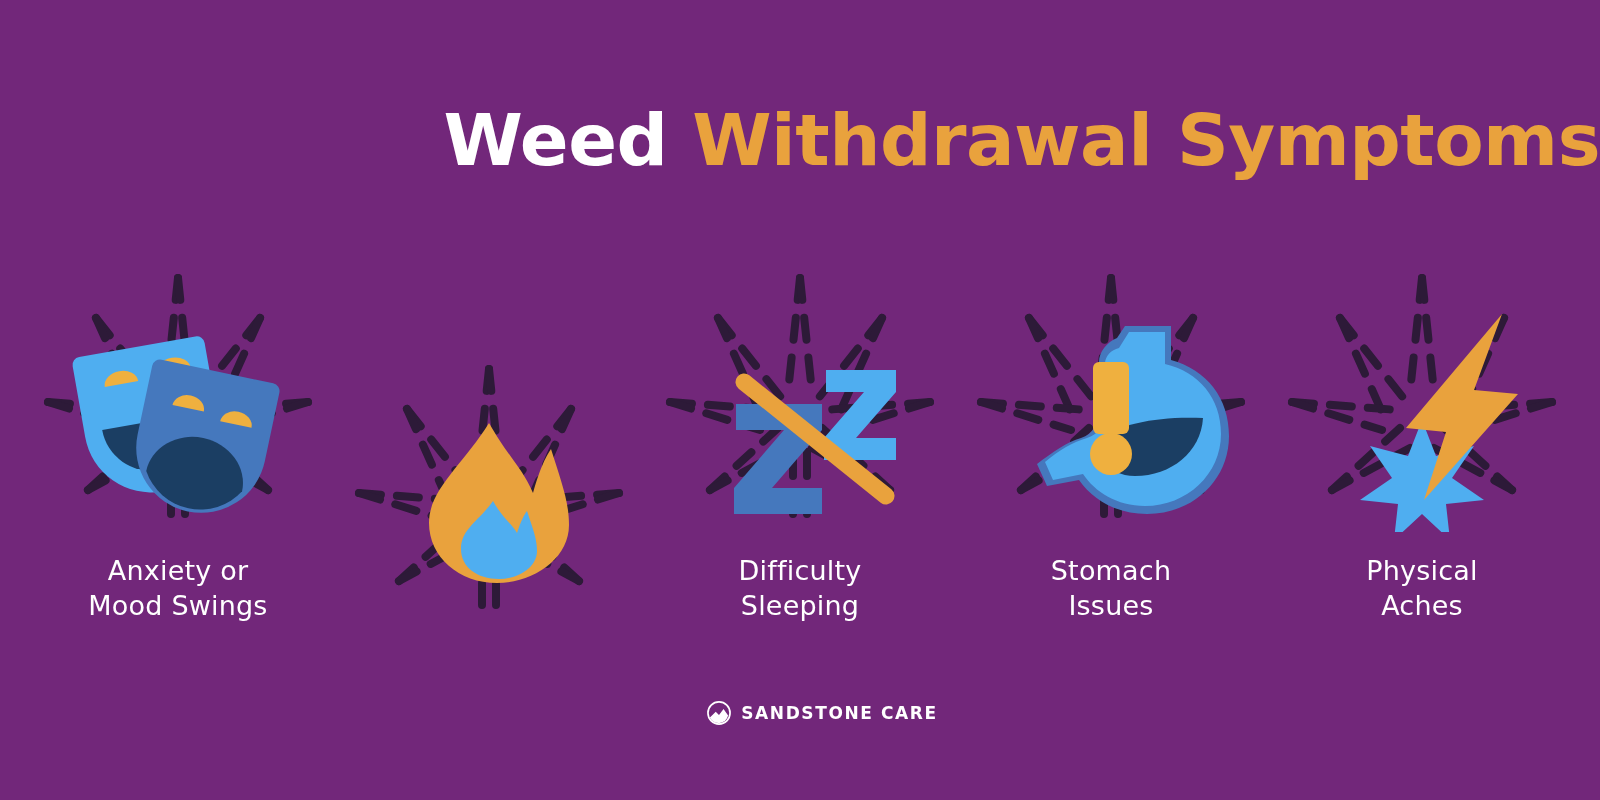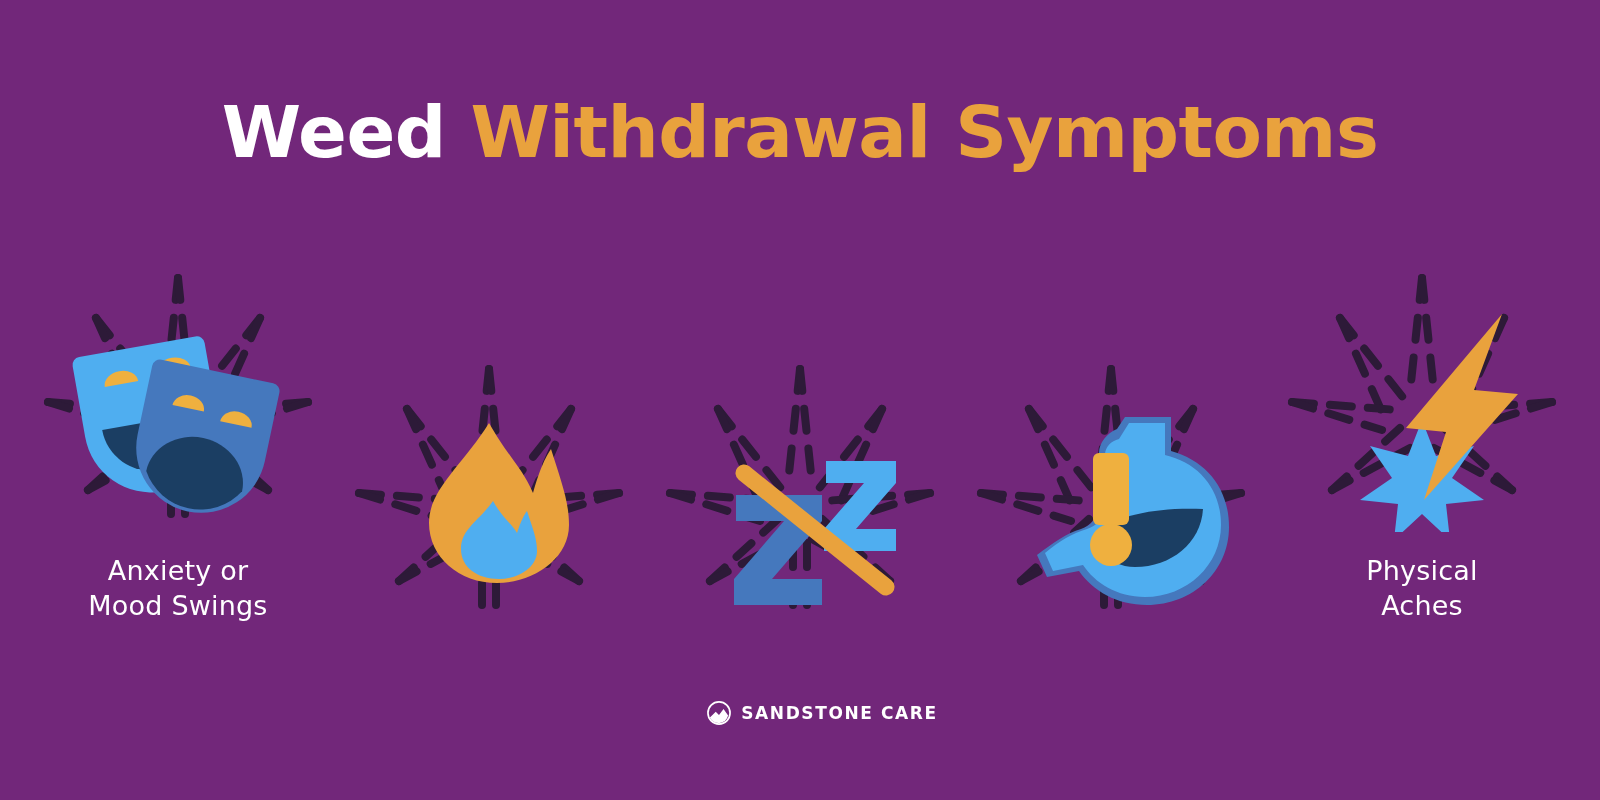--- a/index.html
+++ b/index.html
@@ -16,24 +16,24 @@
     position: relative;
     width: 1600px;
     height: 800px;
     background: #72277A;
     overflow: hidden;
   }
 
   
   #title-block {
     position: absolute;
-    top: 96px;
+    top: 104px;
     left: 0;
     width: 1600px;
-    text-align: center;
+    text-align: right;
     line-height: 1;
   }
   .title-text {
     font-family: "DejaVu Sans", sans-serif;
     font-size: 72px;
     font-weight: bold;
     letter-spacing: -0.5px;
     display: inline;
   }
   .title-white { color: #FFFFFF; }
@@ -233,20 +233,22 @@
         </svg>
         <svg viewBox="0 0 304 280">
 
           <path d="M178 118 h70 v22 l-40 46 h40 v22 h-72 v-22 l40 -46 h-38 z" fill="#4FAEF0"></path>
 
           <path d="M88 152 h86 v26 l-50 58 h50 v26 h-88 v-26 l50 -58 h-48 z" fill="#4578BD"></path>
 
           <path d="M96 130 L238 244" stroke="#E9A23D" stroke-width="17" stroke-linecap="round" fill="none"></path>
         </svg>
       </div>
+      <div class="card-label">Difficulty
+Sleeping</div>
     </div>
 
     <div class="card">
       <div class="icon-stage">
         <svg viewBox="0 0 304 280">
           <g fill="none" stroke="#2D1A38" stroke-width="8" stroke-linecap="round">
             <path d="M152 26 L140 140" stroke-dasharray="22 18"></path>
             <path d="M152 26 L164 140" stroke-dasharray="22 18"></path>
             <path d="M70 66 L135 148" stroke-dasharray="22 17"></path>
             <path d="M70 66 L112 160" stroke-dasharray="22 17"></path>
@@ -279,20 +281,22 @@
                    c12 -4 18 -14 18 -26 v-48 c0 -8 6 -14 14 -16 z" fill="#4FAEF0"></path>
 
           <path d="M142 186 c20 -14 56 -22 102 -20
                    c-2 34 -32 58 -68 58
                    c-14 0 -26 -6 -34 -16 z" fill="#1B3E63"></path>
 
           <rect x="134" y="110" width="36" height="72" rx="6" fill="#EFB03F"></rect>
           <circle cx="152" cy="202" r="21" fill="#EFB03F"></circle>
         </svg>
       </div>
+      <div class="card-label">Stomach
+Issues</div>
     </div>
 
     <div class="card">
       <div class="icon-stage">
         <svg viewBox="0 0 304 280">
           <g fill="none" stroke="#2D1A38" stroke-width="8" stroke-linecap="round">
             <path d="M152 26 L140 140" stroke-dasharray="22 18"></path>
             <path d="M152 26 L164 140" stroke-dasharray="22 18"></path>
             <path d="M70 66 L135 148" stroke-dasharray="22 17"></path>
             <path d="M70 66 L112 160" stroke-dasharray="22 17"></path>

